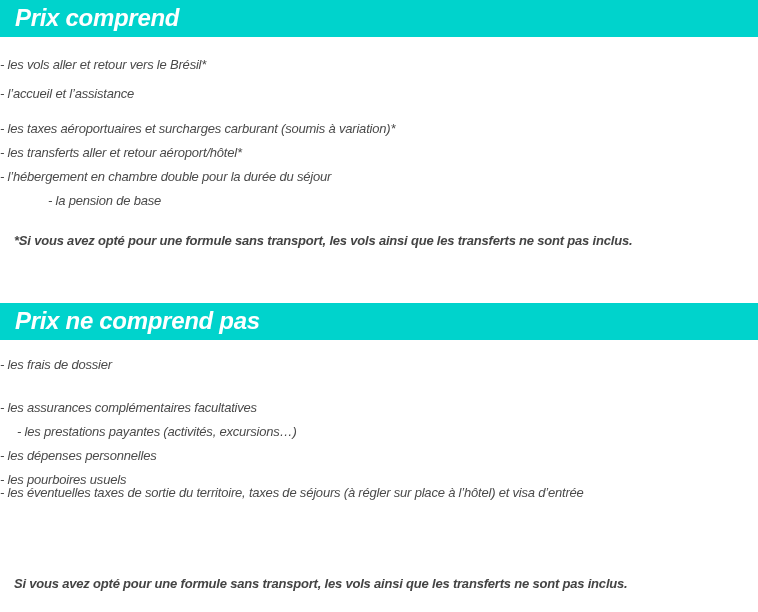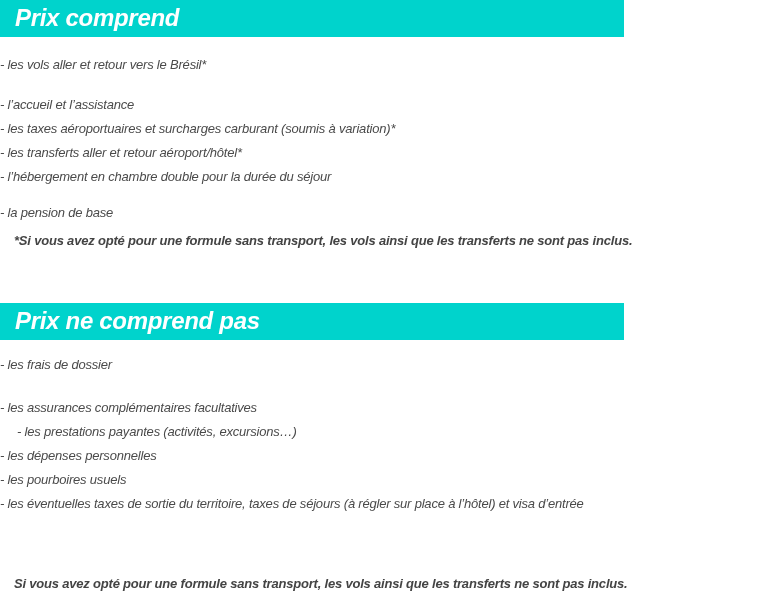--- a/index.html
+++ b/index.html
@@ -1,42 +1,42 @@
 <!DOCTYPE html>
 <html><head>
 <meta charset="utf-8">
 <style>
   html, body { margin:0; padding:0; background:#ffffff; }
   body { width:758px; height:612px; position:relative; overflow:hidden;
          font-family:"Liberation Sans", sans-serif; color:#4a4a4a; }
-  .bar { position:absolute; left:0; width:624px; height:37px; background:#00d3cc; }
+  .bar { position:absolute; left:0; width:758px; height:37px; background:#00d3cc; }
   .bar h2 { margin:0; position:absolute; left:15px; top:3px; font-size:24px; line-height:30px;
             font-style:italic; font-weight:bold; color:#ffffff; letter-spacing:-0.3px; }
   .line { position:absolute; left:0; font-size:13px; line-height:18px; font-style:italic;
           white-space:nowrap; letter-spacing:-0.2px; }
   .note { font-weight:bold; color:#444;margin-left:14px; }
 </style>
 </head>
 <body>
 
 <div class="bar" style="top:0;">
   <h2>Prix comprend</h2>
 </div>
 
 <div class="line" style="top:56px;">- les vols aller et retour vers le Brésil*</div>
-<div class="line" style="top:96px;text-align:right;">- l’accueil et l’assistance</div>
+<div class="line" style="top:85px;text-align:right;">- l’accueil et l’assistance</div>
 <div class="line" style="top:120px;text-align:center;">- les taxes aéroportuaires et surcharges carburant (soumis à variation)*</div>
 <div class="line" style="top:144px;">- les transferts aller et retour aéroport/hôtel*</div>
 <div class="line" style="top:168px;">- l’hébergement en chambre double pour la durée du séjour</div>
-<div class="line" style="top:204px;">- la pension de base</div>
+<div class="line" style="top:192px;margin-left:48px;">- la pension de base</div>
 <div class="line note" style="top:232px;">*Si vous avez opté pour une formule sans transport, les vols ainsi que les transferts ne sont pas inclus.</div>
 
 <div class="bar" style="top:303px;">
   <h2>Prix ne comprend pas</h2>
 </div>
 
 <div class="line" style="top:356px;">- les frais de dossier</div>
 <div class="line" style="top:399px;">- les assurances complémentaires facultatives</div>
 <div class="line" style="top:423px;margin-left:17px;">- les prestations payantes (activités, excursions…)</div>
 <div class="line" style="top:447px;">- les dépenses personnelles</div>
 <div class="line" style="top:471px;">- les pourboires usuels</div>
-<div class="line" style="top:495px;">- les éventuelles taxes de sortie du territoire, taxes de séjours (à régler sur place à l’hôtel) et visa d’entrée</div>
+<div class="line" style="top:484px;">- les éventuelles taxes de sortie du territoire, taxes de séjours (à régler sur place à l’hôtel) et visa d’entrée</div>
 <div class="line note" style="top:575px;">Si vous avez opté pour une formule sans transport, les vols ainsi que les transferts ne sont pas inclus.</div>
 
 </body></html>

